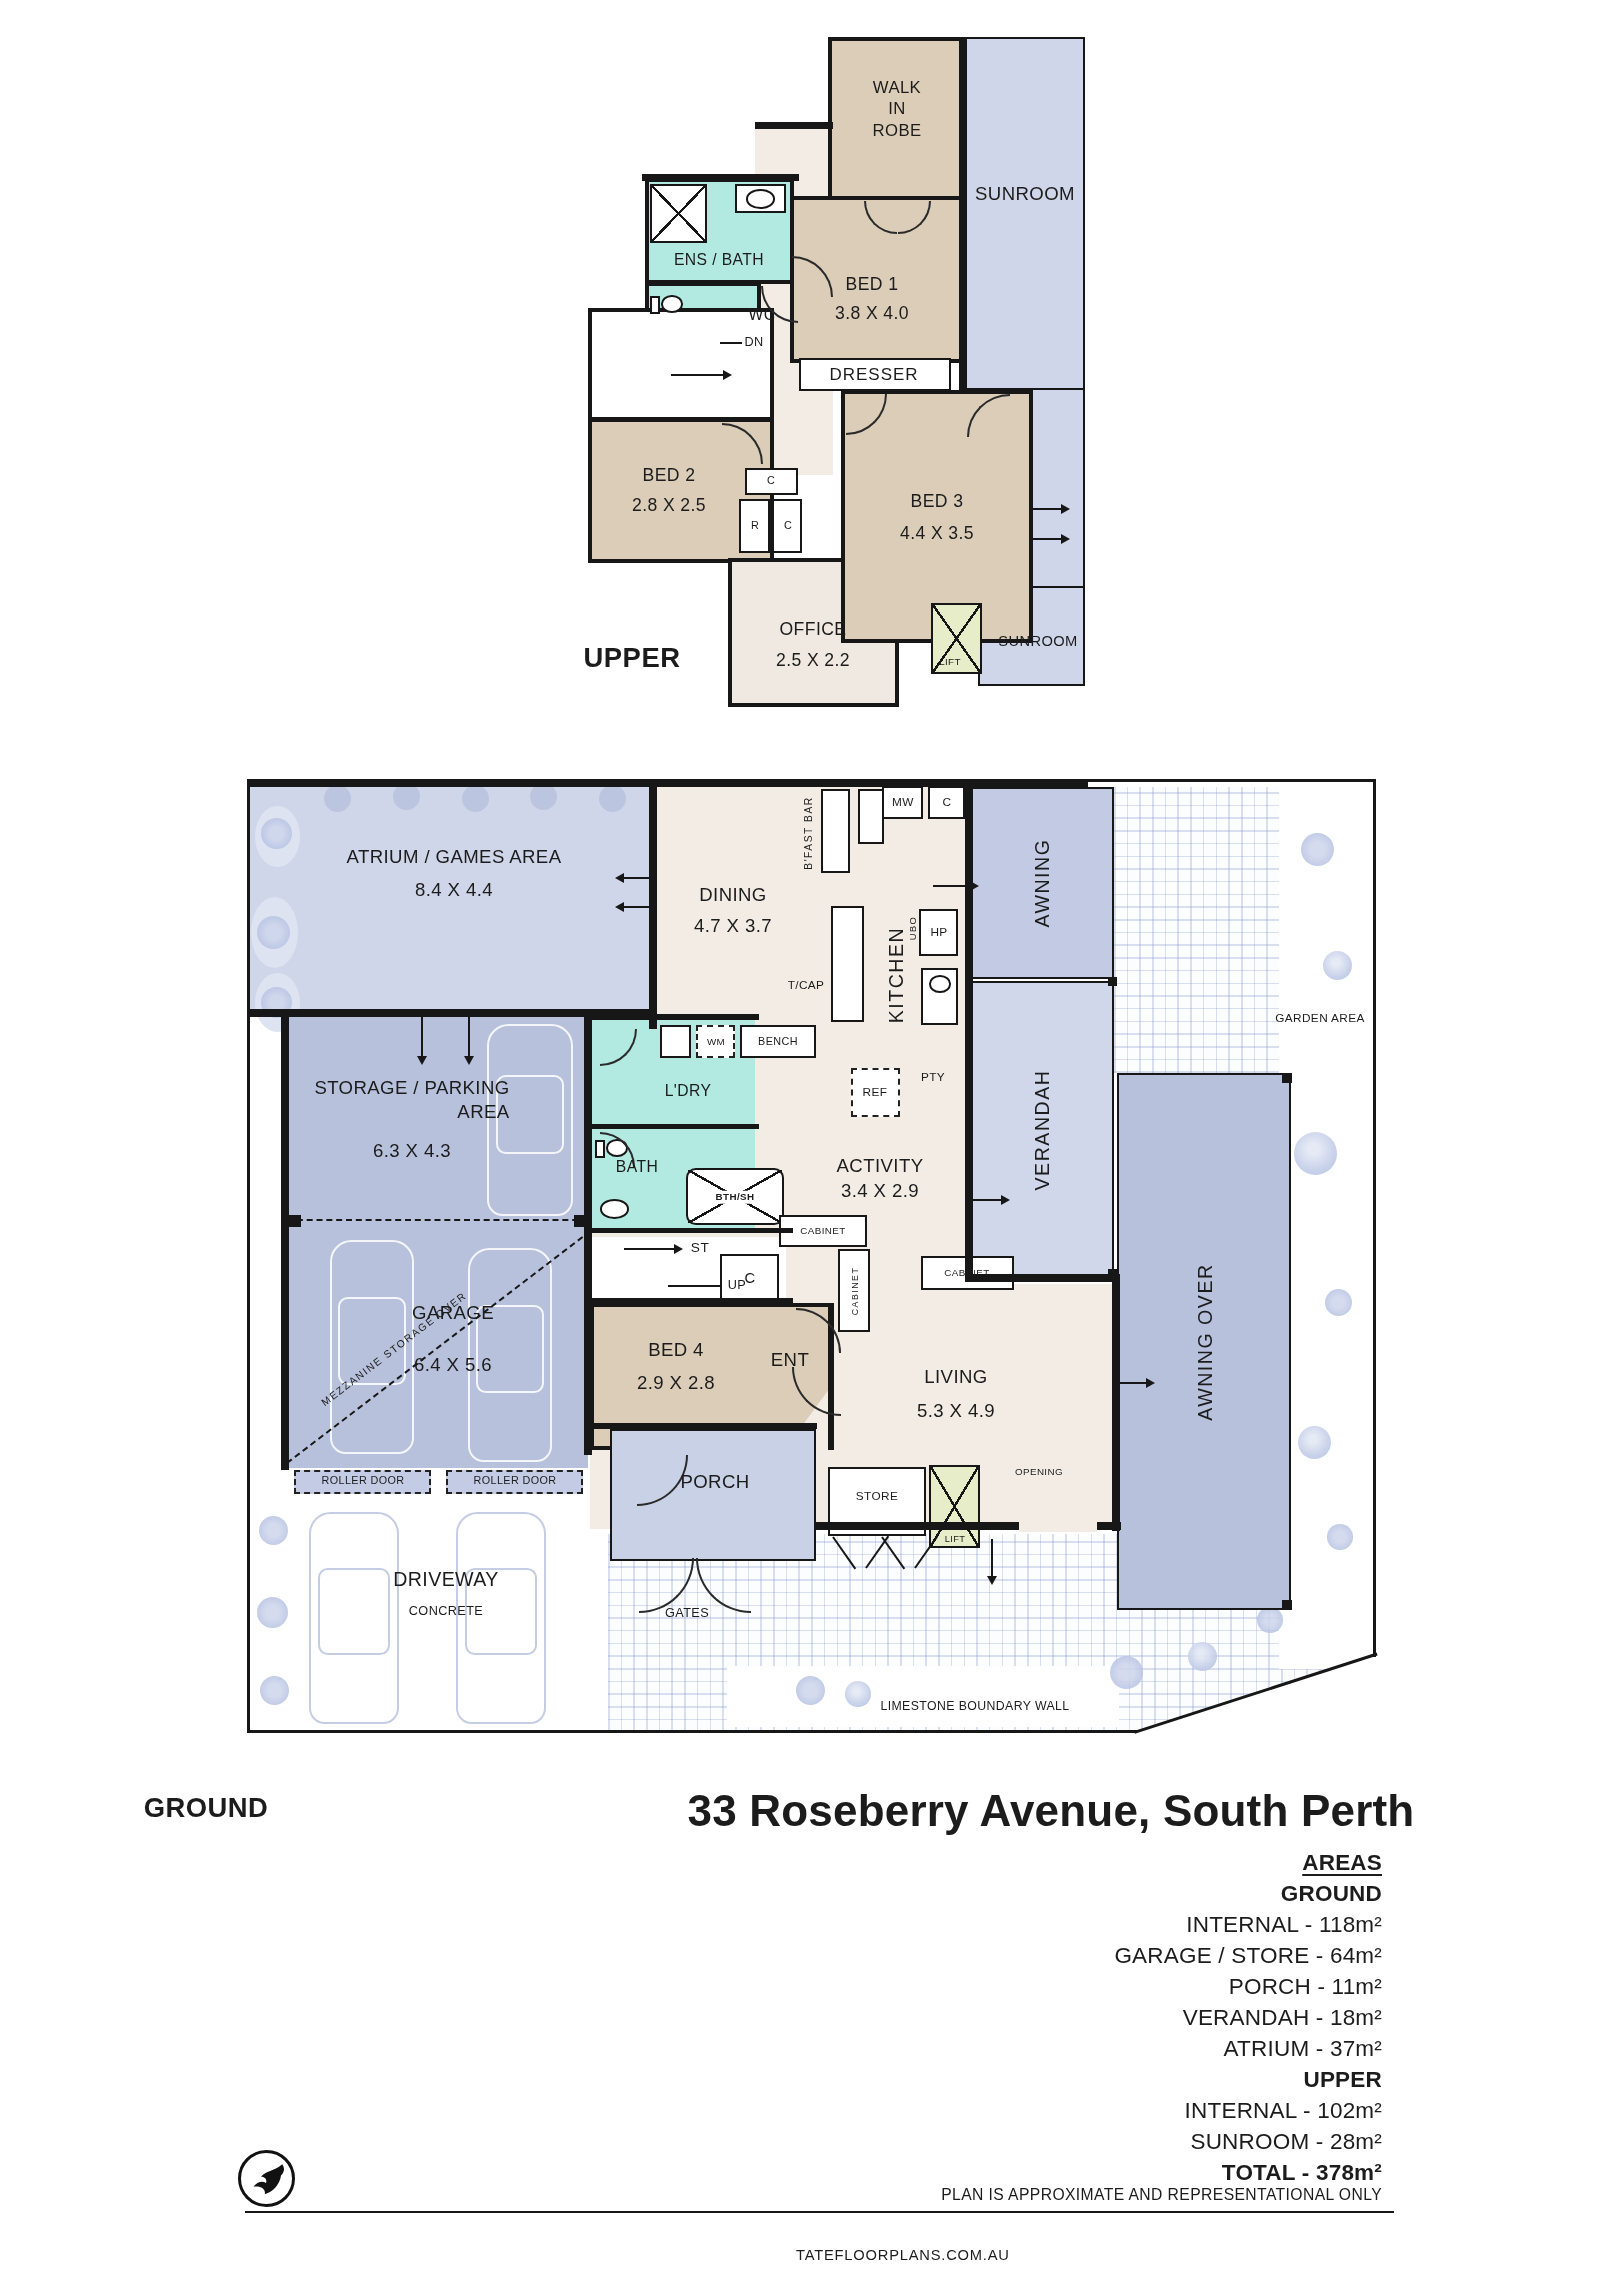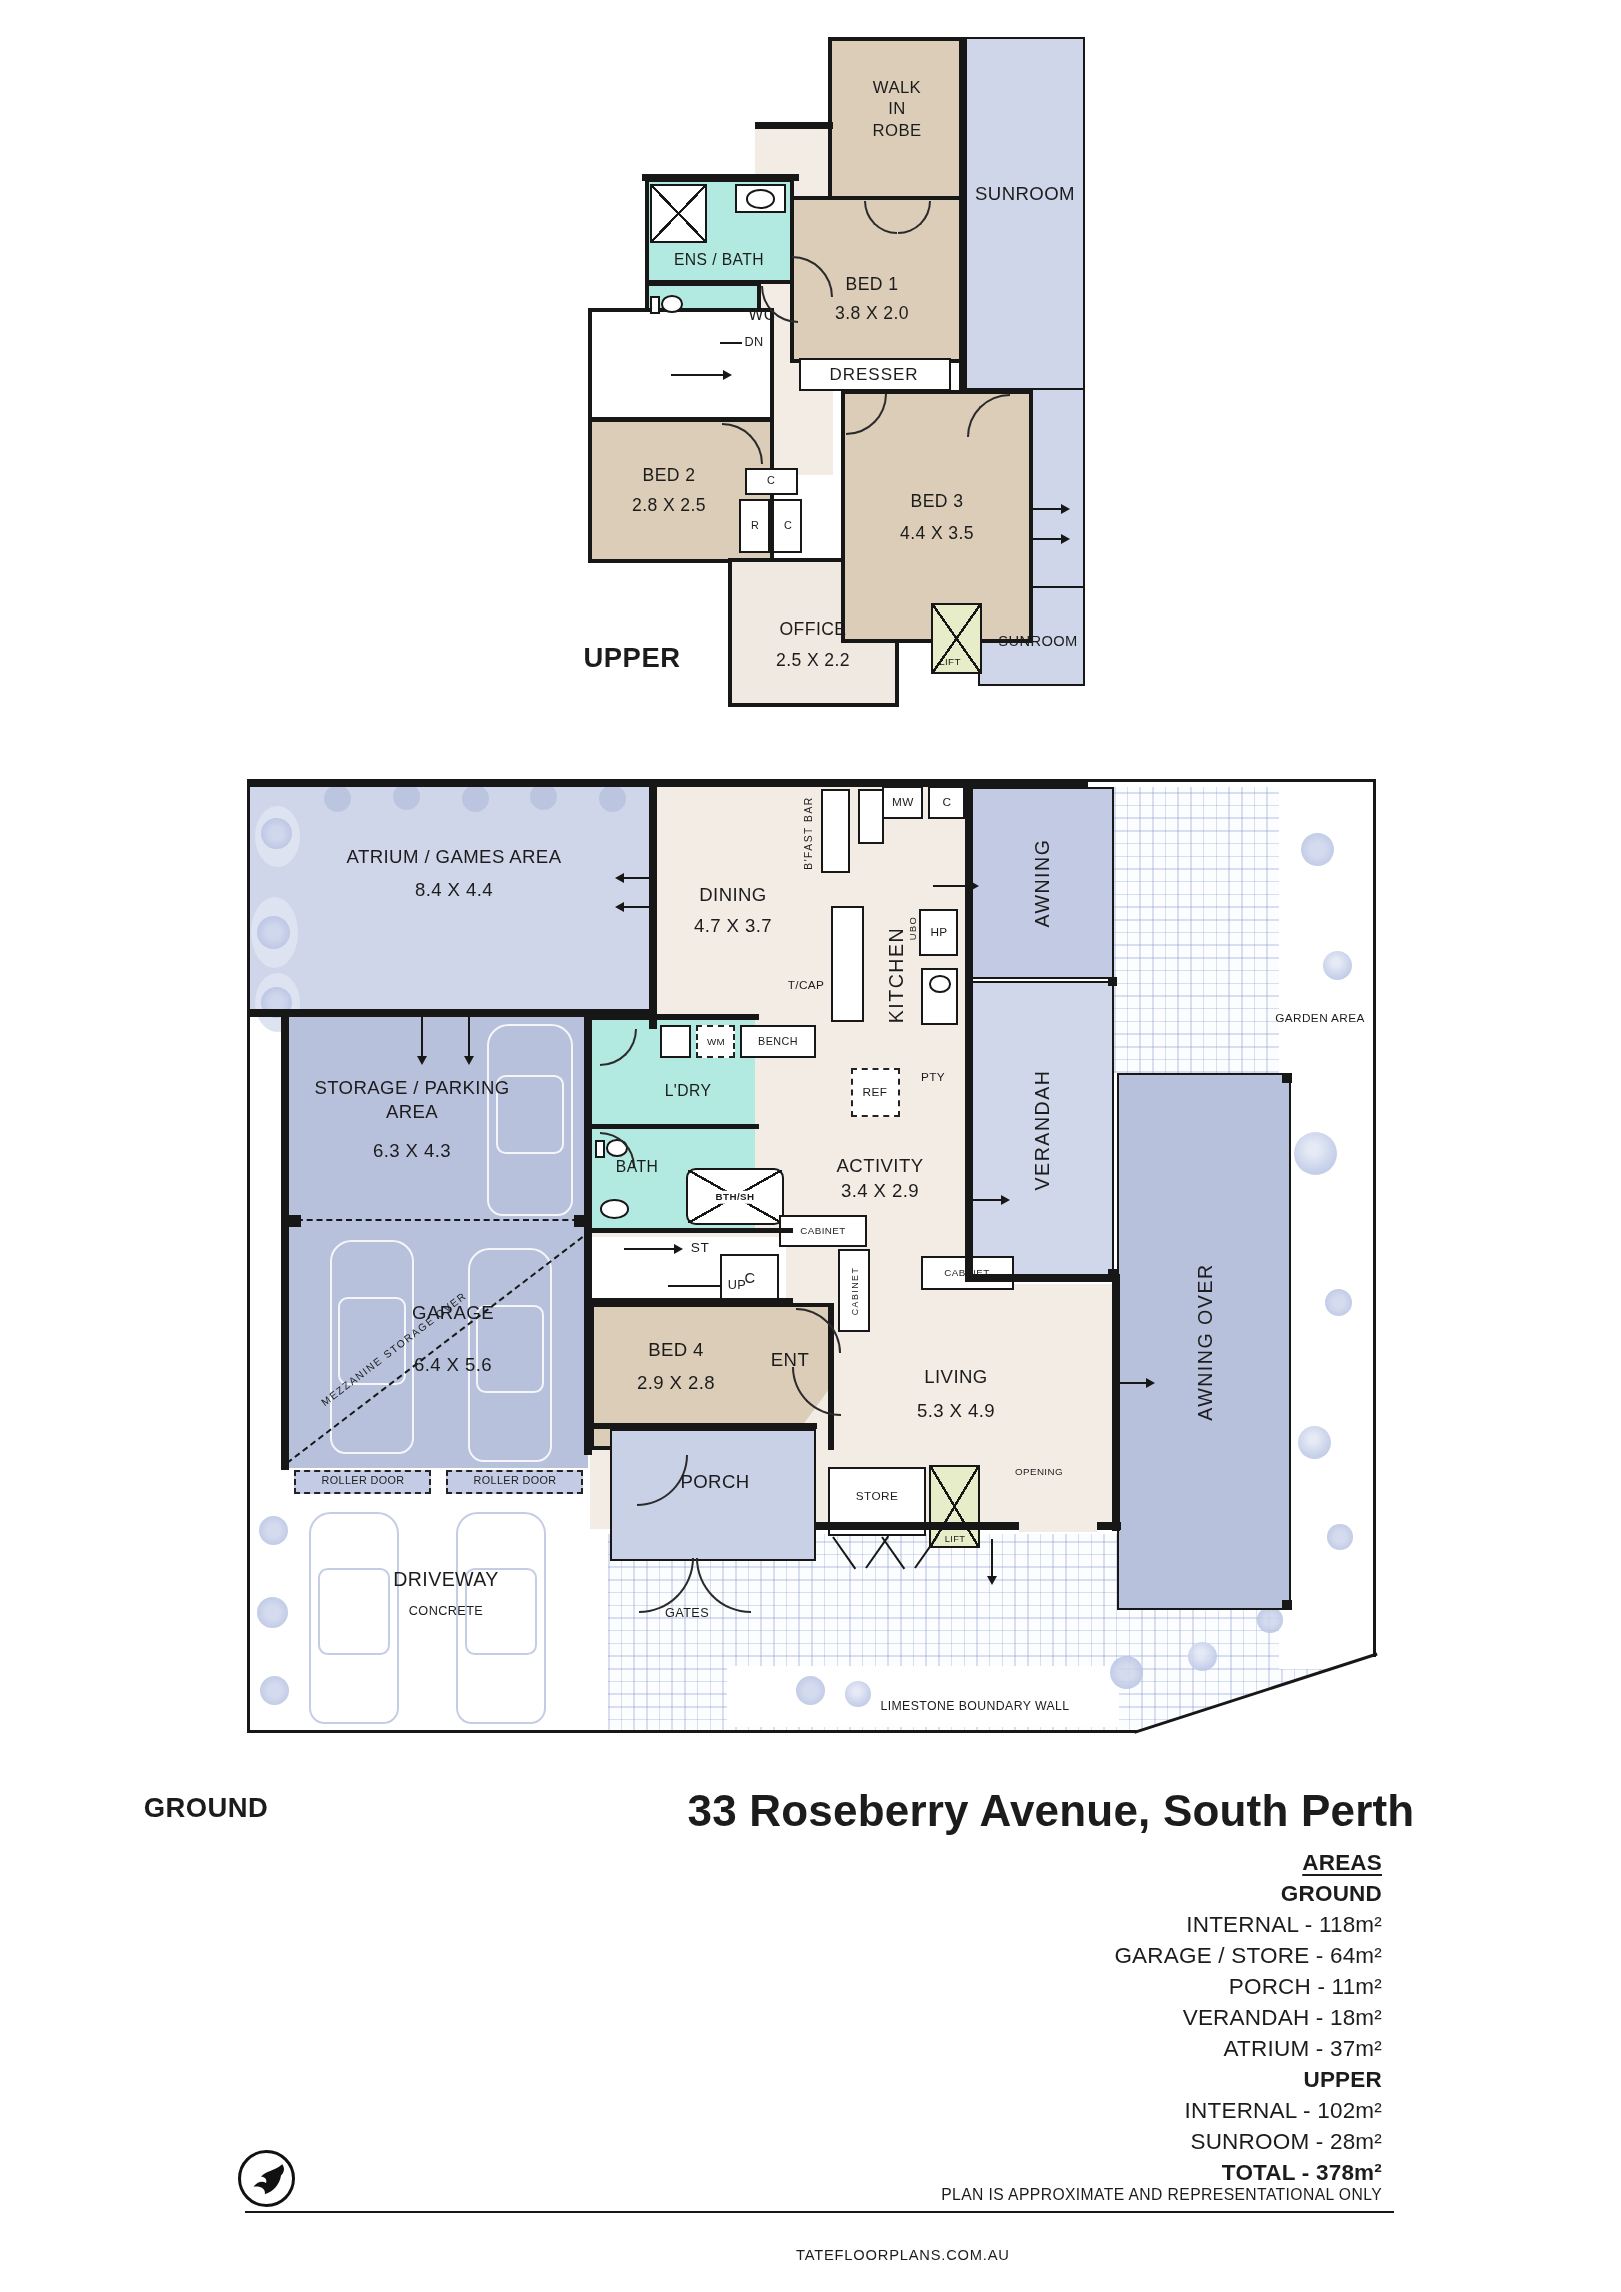--- a/index.html
+++ b/index.html
@@ -102,21 +102,21 @@
     <div class="lbl pre" style="left:510px;top:80px;font-size:16.7px;">WALK
 IN
 ROBE</div>
     <div class="lbl" style="left:638px;top:165px;font-size:18.6px;">SUNROOM</div>
     <div class="lbl" style="left:651px;top:612px;font-size:14.7px;">SUNROOM</div>
     <div class="lbl" style="left:332px;top:231px;font-size:15.7px;">ENS / BATH</div>
     <div class="lbl" style="left:327px;top:286px;font-size:15.7px;margin-left:48px;">WC</div>
     <div class="lbl" style="left:367px;top:313px;font-size:12.7px;">DN</div>
     <div class="lbl" style="left:487px;top:346px;font-size:17px;letter-spacing:1px;">DRESSER</div>
     <div class="lbl" style="left:485px;top:255px;font-size:17.6px;">BED 1</div>
-    <div class="lbl" style="left:485px;top:284px;font-size:17.6px;">3.8 X 2.0</div>
+    <div class="lbl" style="left:485px;top:284px;font-size:17.6px;">3.8 X 4.0</div>
     <div class="lbl" style="left:282px;top:446px;font-size:17.6px;">BED 2</div>
     <div class="lbl" style="left:282px;top:476px;font-size:17.6px;">2.8 X 2.5</div>
     <div class="lbl" style="left:550px;top:472px;font-size:17.6px;">BED 3</div>
     <div class="lbl" style="left:550px;top:504px;font-size:17.6px;">4.4 X 3.5</div>
     <div class="lbl" style="left:426px;top:600px;font-size:17.6px;">OFFICE</div>
     <div class="lbl" style="left:426px;top:631px;font-size:17.6px;">2.5 X 2.2</div>
     <div class="lbl" style="left:384px;top:452px;font-size:10.8px;">C</div>
     <div class="lbl" style="left:368px;top:497px;font-size:10.8px;">R</div>
     <div class="lbl" style="left:401px;top:497px;font-size:10.8px;">C</div>
     <div class="lbl" style="left:563px;top:633px;font-size:9.8px;">LIFT</div>
@@ -281,21 +281,21 @@
     <div class="vlbl" style="left:649px;top:196px;font-size:19.6px;">KITCHEN</div>
     <div class="vlbl" style="left:666px;top:149px;font-size:9.3px;">UBO</div>
     <div class="lbl" style="left:692px;top:154px;font-size:11.8px;">HP</div>
     <div class="lbl" style="left:559px;top:207px;font-size:11.8px;">T/CAP</div>
     <div class="lbl" style="left:628px;top:314px;font-size:11.8px;">REF</div>
     <div class="lbl" style="left:686px;top:299px;font-size:11.8px;">PTY</div>
     <div class="vlbl" style="left:795px;top:104px;font-size:19.6px;">AWNING</div>
     <div class="vlbl" style="left:795px;top:351px;font-size:19.6px;">VERANDAH</div>
     <div class="vlbl" style="left:958px;top:563px;font-size:19.6px;">AWNING OVER</div>
     <div class="lbl" style="left:1073px;top:240px;font-size:11.8px;">GARDEN AREA</div>
-    <div class="lbl pre" style="left:165px;top:321px;font-size:18.6px;">STORAGE / PARKING
+    <div class="lbl pre" style="left:165px;top:321px;font-size:18.6px;text-align:right;">STORAGE / PARKING
 AREA</div>
     <div class="lbl" style="left:165px;top:372px;font-size:18.6px;">6.3 X 4.3</div>
     <div class="lbl" style="left:469px;top:263px;font-size:9.8px;">WM</div>
     <div class="lbl" style="left:531px;top:263px;font-size:10.8px;">BENCH</div>
     <div class="lbl" style="left:441px;top:312px;font-size:15.7px;">L'DRY</div>
     <div class="lbl" style="left:390px;top:388px;font-size:15.7px;">BATH</div>
     <div class="lbl" style="left:488px;top:418px;font-size:9.8px;background:#fff;padding:0 2px;font-weight:bold;">BTH/SH</div>
     <div class="lbl" style="left:633px;top:387px;font-size:18.6px;">ACTIVITY</div>
     <div class="lbl" style="left:633px;top:412px;font-size:18.6px;">3.4 X 2.9</div>
     <div class="lbl" style="left:453px;top:469px;font-size:13.7px;">ST</div>

